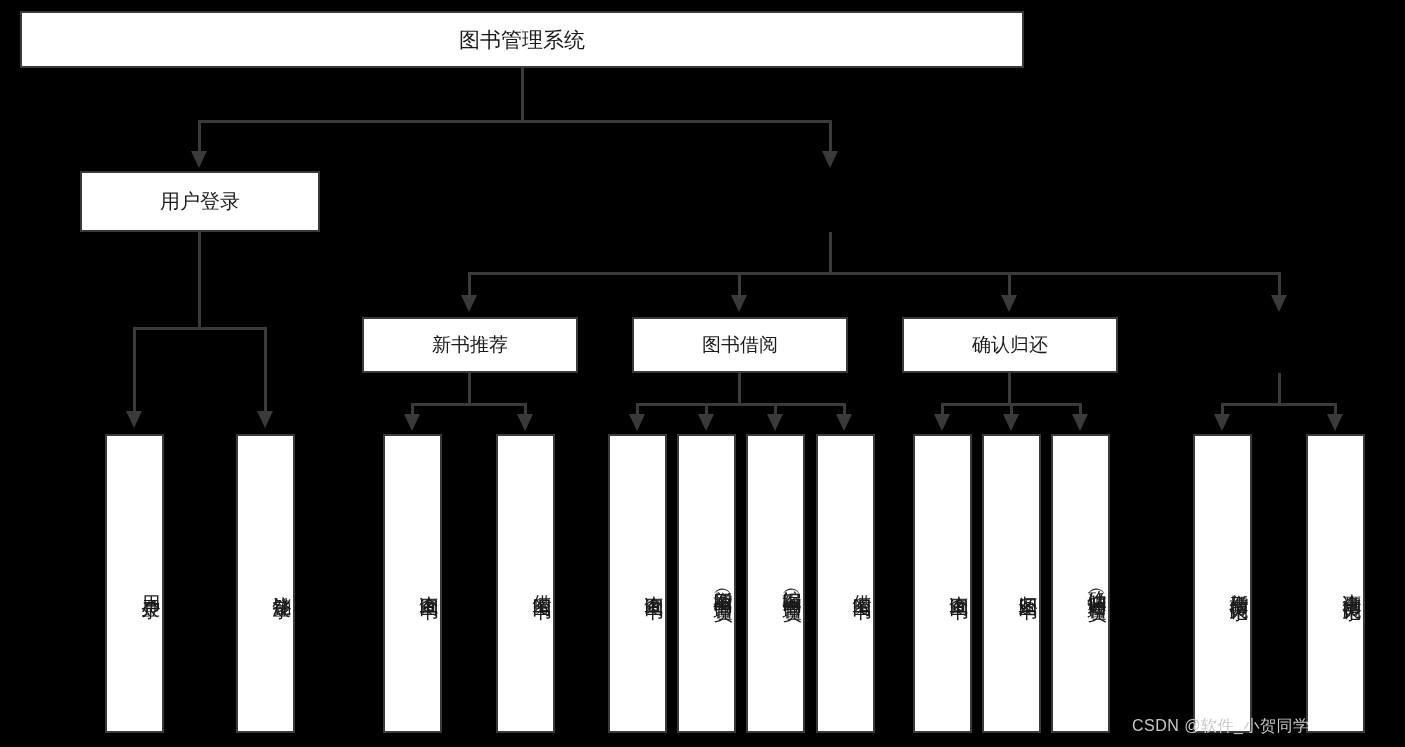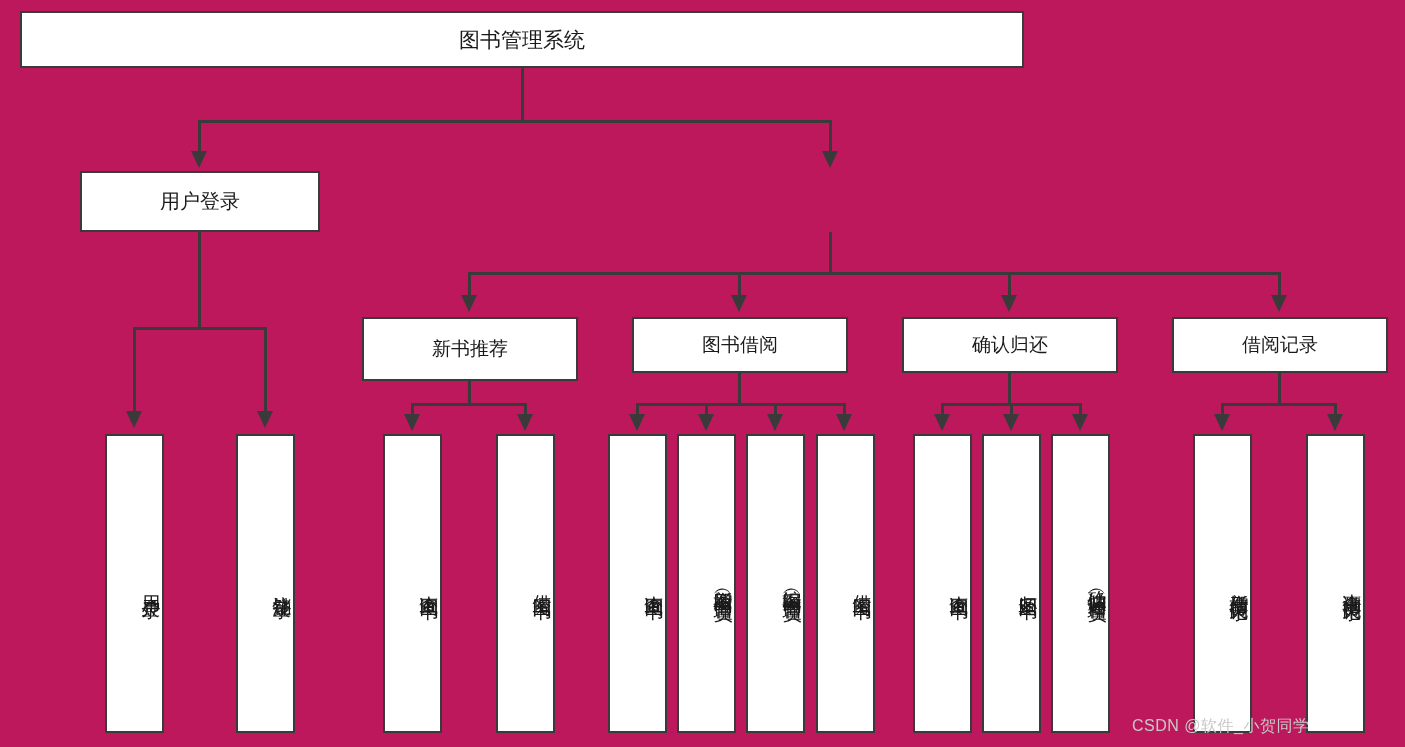--- a/index.html
+++ b/index.html
@@ -7,21 +7,21 @@
     padding: 0;
     background: #ffffff;
   }
   body {
     font-family: "Liberation Sans", "DejaVu Sans", sans-serif;
   }
   #canvas {
     position: relative;
     width: 1405px;
     height: 747px;
-    background: #be185d;
+    background: #000000;
     overflow: hidden;
   }
 
   
   .node {
     position: absolute;
     box-sizing: border-box;
     border: 2px solid #3a3a3a;
     background: #ffffff;
     display: flex;
@@ -130,31 +130,28 @@
 
   <div class="vline" style="left:468px; top:272px; width:3px; height:25px;"></div>
   <div class="arrow" style="left:461px; top:295px;"></div>
   <div class="vline" style="left:738px; top:272px; width:3px; height:25px;"></div>
   <div class="arrow" style="left:731px; top:295px;"></div>
   <div class="vline" style="left:1008px; top:272px; width:3px; height:25px;"></div>
   <div class="arrow" style="left:1001px; top:295px;"></div>
   <div class="vline" style="left:1278px; top:272px; width:3px; height:25px;"></div>
   <div class="arrow" style="left:1271px; top:295px;"></div>
 
-  <div class="node lvl3" style="left:362px; top:317px; width:216px; height:64px;">
+  <div class="node lvl3" style="left:362px; top:317px; width:216px; height:56px;">
     <span>新书推荐</span>
   </div>
   <div class="node lvl3" style="left:632px; top:317px; width:216px; height:56px;text-align:center;">
     <span>图书借阅</span>
   </div>
   <div class="node lvl3" style="left:902px; top:317px; width:216px; height:56px;">
     <span>确认归还</span>
-  </div>
-  <div class="node lvl3" style="left:1172px; top:317px; width:216px; height:56px;">
-    <span>借阅记录</span>
   </div>
 
   <div class="vline" style="left:468px; top:373px; width:3px; height:33px;"></div>
   <div class="hline" style="left:411px; top:403px; width:116px; height:3px;"></div>
   <div class="vline" style="left:411px; top:403px; width:3px; height:13px;"></div>
   <div class="arrow" style="left:404px; top:414px;"></div>
   <div class="vline" style="left:524px; top:403px; width:3px; height:13px;"></div>
   <div class="arrow" style="left:517px; top:414px;"></div>
 
   <div class="node leaf" style="left:383px; top:434px; width:59px; height:299px;">

